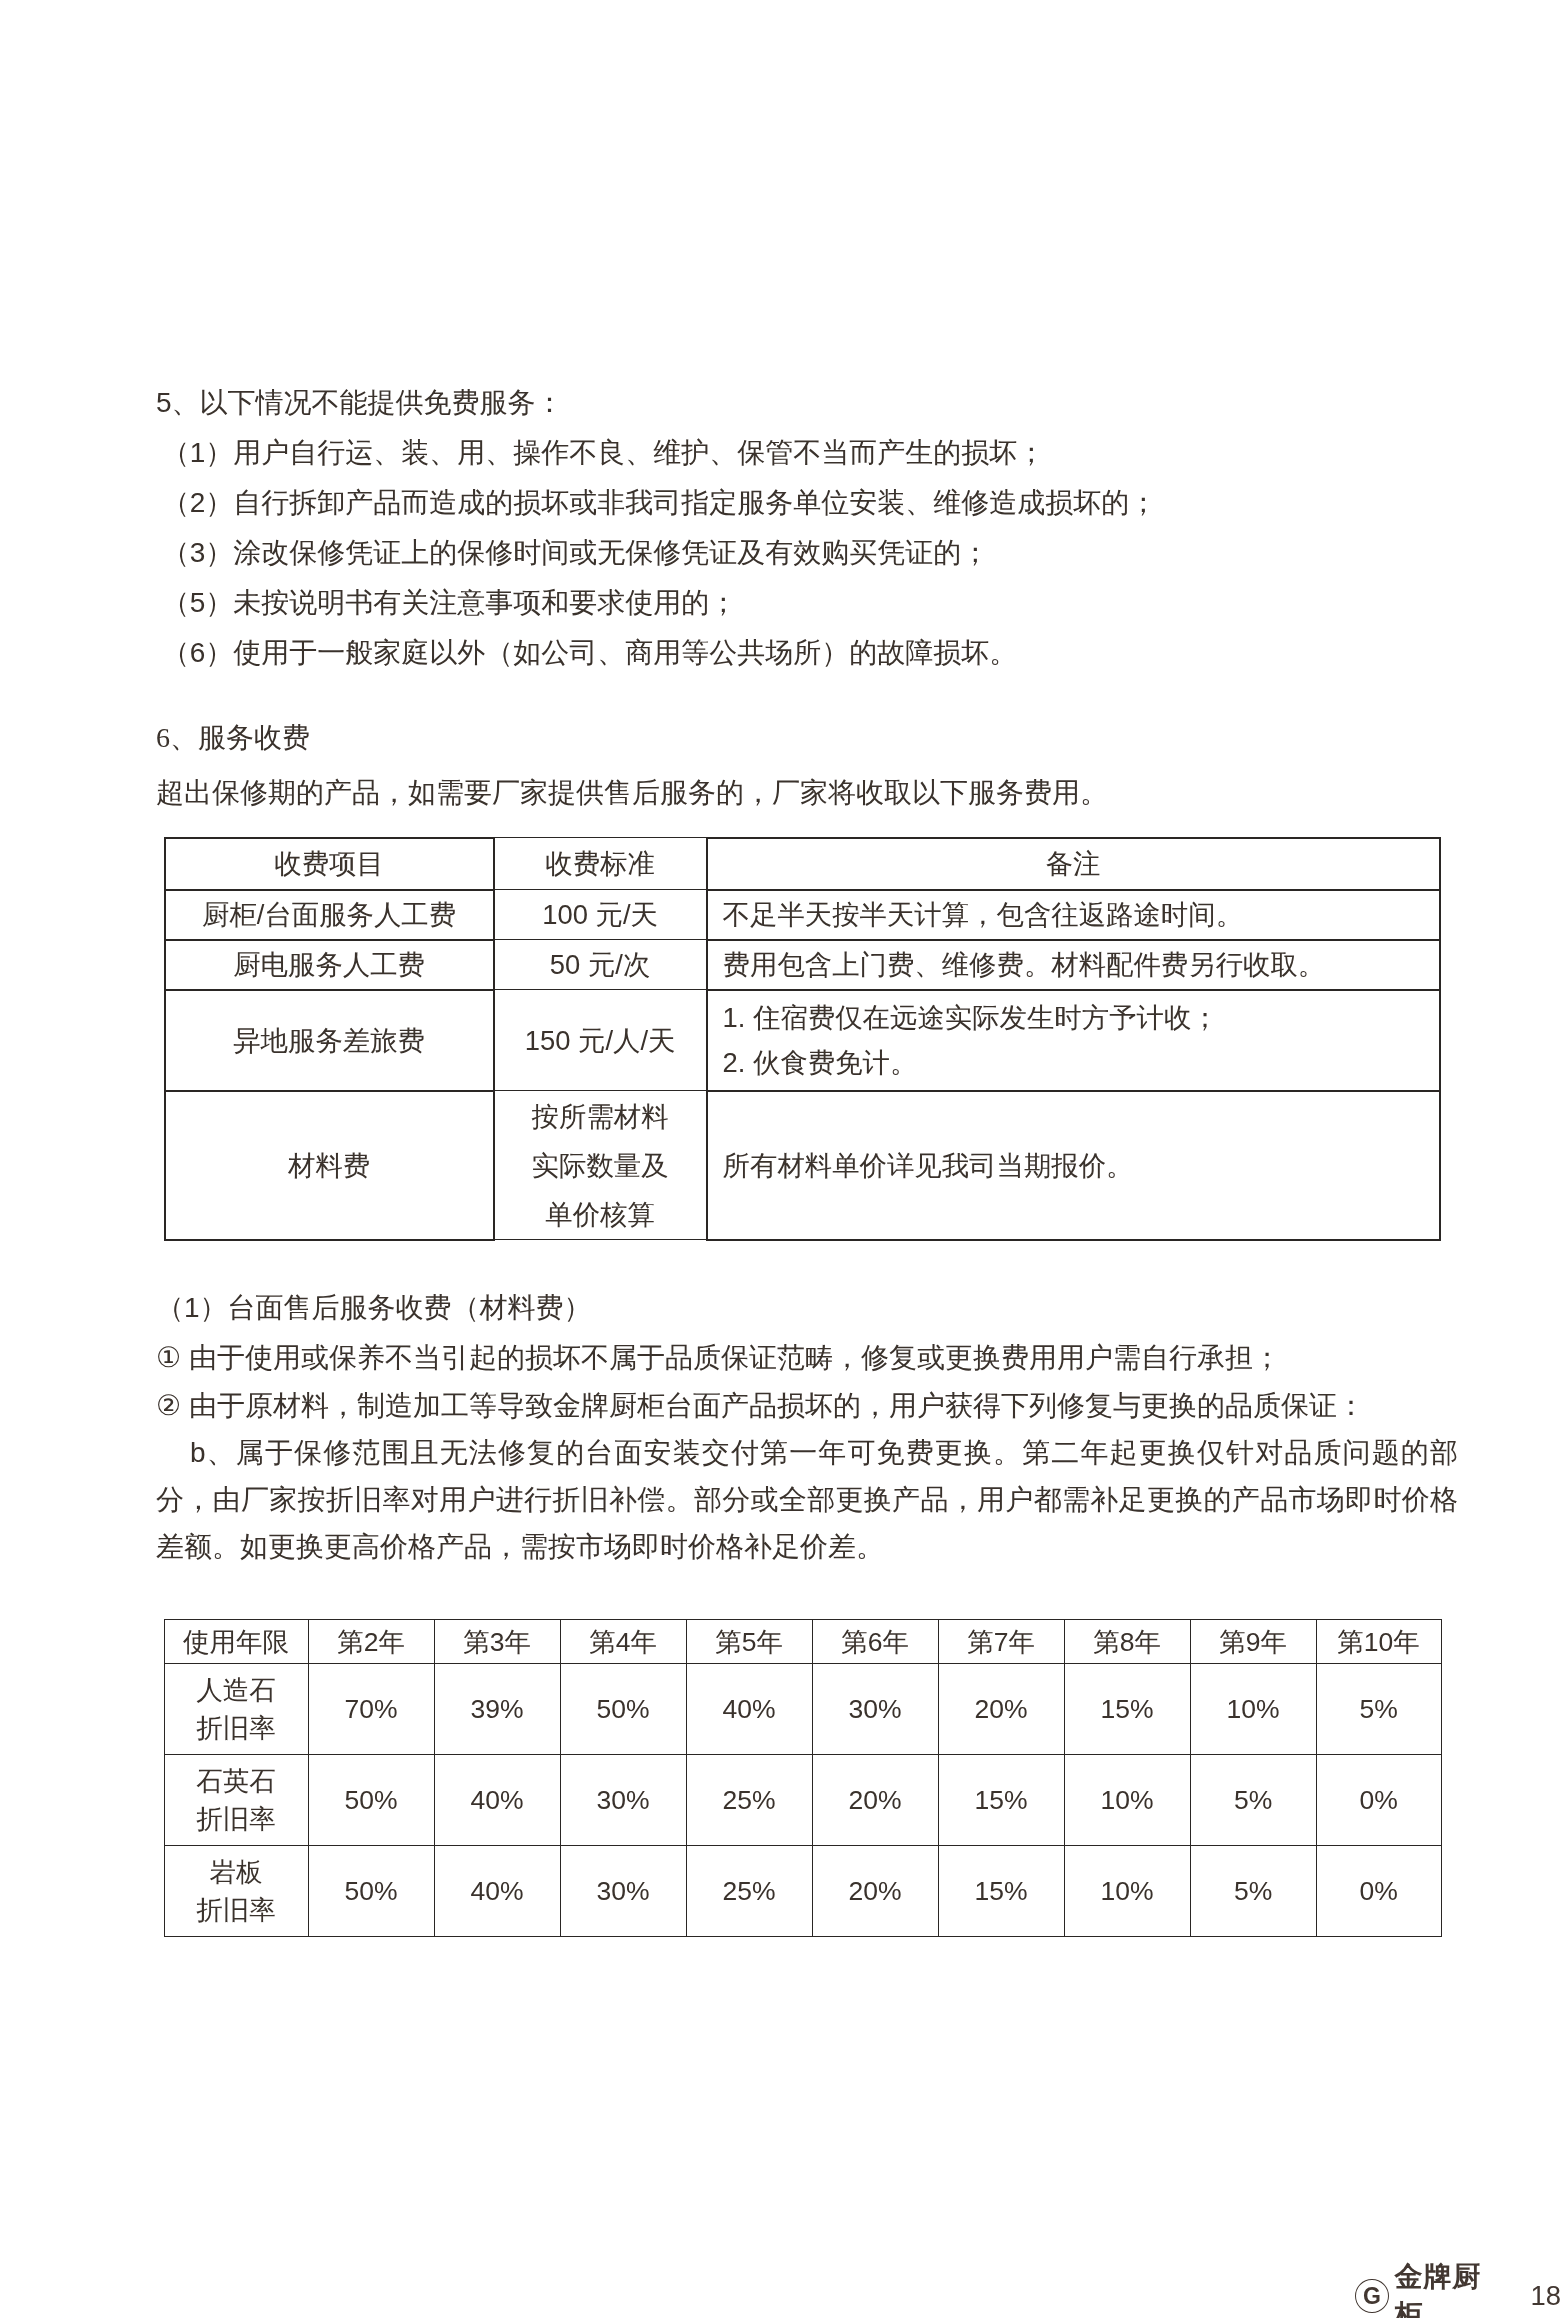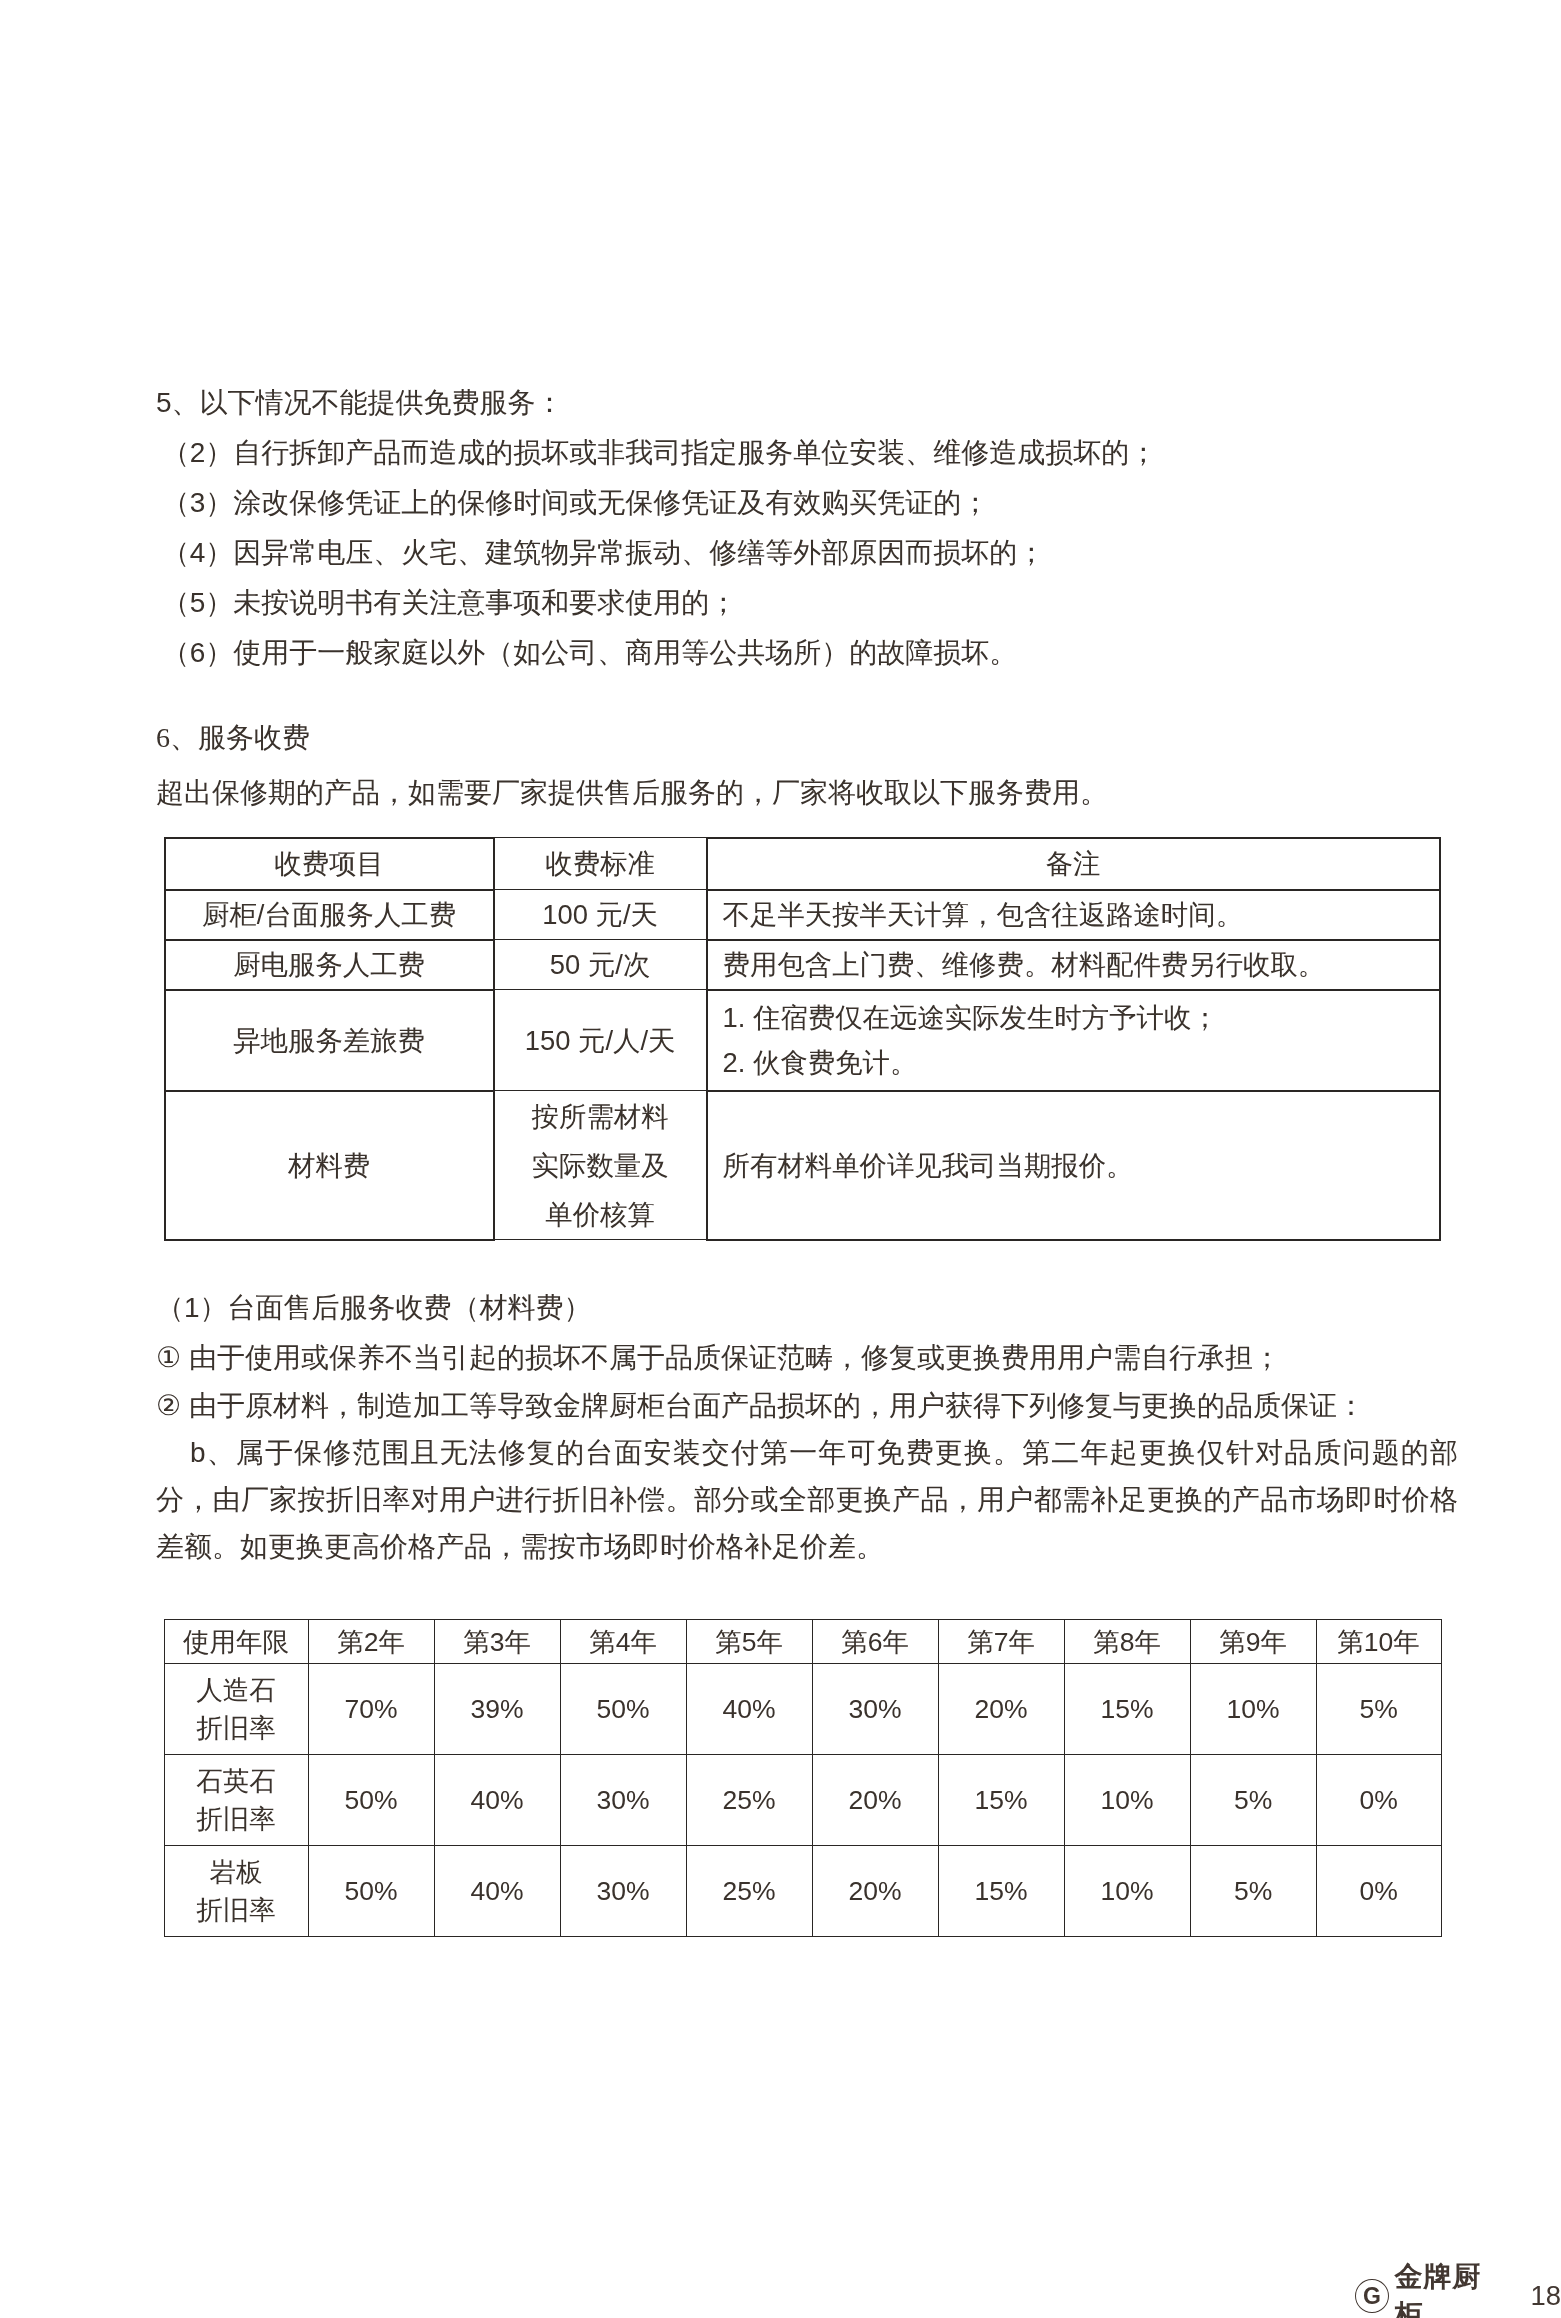--- a/index.html
+++ b/index.html
@@ -84,23 +84,23 @@
   .brand { font-size:28px; font-weight:bold; letter-spacing:0.9px; }
   .page-num { font-size:27.4px; margin-left:21px; }
 </style>
 </head>
 <body>
 
 <div class="page">
   <div class="content">
 
     <div class="sec-heading">5、以下情况不能提供免费服务：</div>
+    <div class="list-item">（1）用户自行运、装、用、操作不良、维护、保管不当而产生的损坏；</div>
     <div class="list-item">（2）自行拆卸产品而造成的损坏或非我司指定服务单位安装、维修造成损坏的；</div>
     <div class="list-item">（3）涂改保修凭证上的保修时间或无保修凭证及有效购买凭证的；</div>
-    <div class="list-item">（4）因异常电压、火宅、建筑物异常振动、修缮等外部原因而损坏的；</div>
     <div class="list-item">（5）未按说明书有关注意事项和要求使用的；</div>
     <div class="list-item">（6）使用于一般家庭以外（如公司、商用等公共场所）的故障损坏。</div>
 
     <div class="sec6-heading">6、服务收费</div>
     <div class="intro">超出保修期的产品，如需要厂家提供售后服务的，厂家将收取以下服务费用。</div>
 
     <table class="fee-table">
       <colgroup>
           <col style="width:329px">
           <col style="width:213px">

